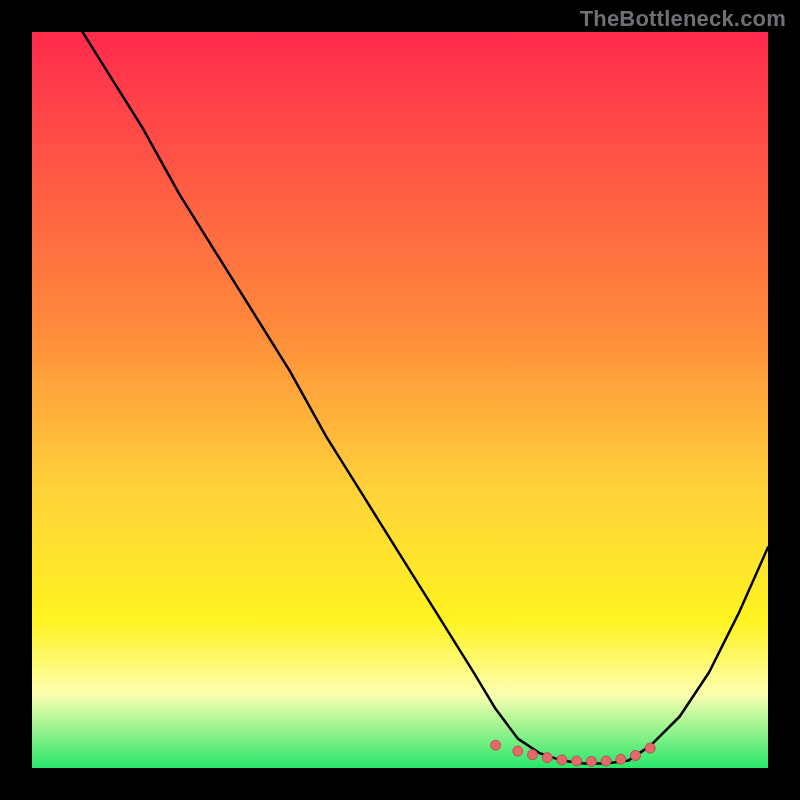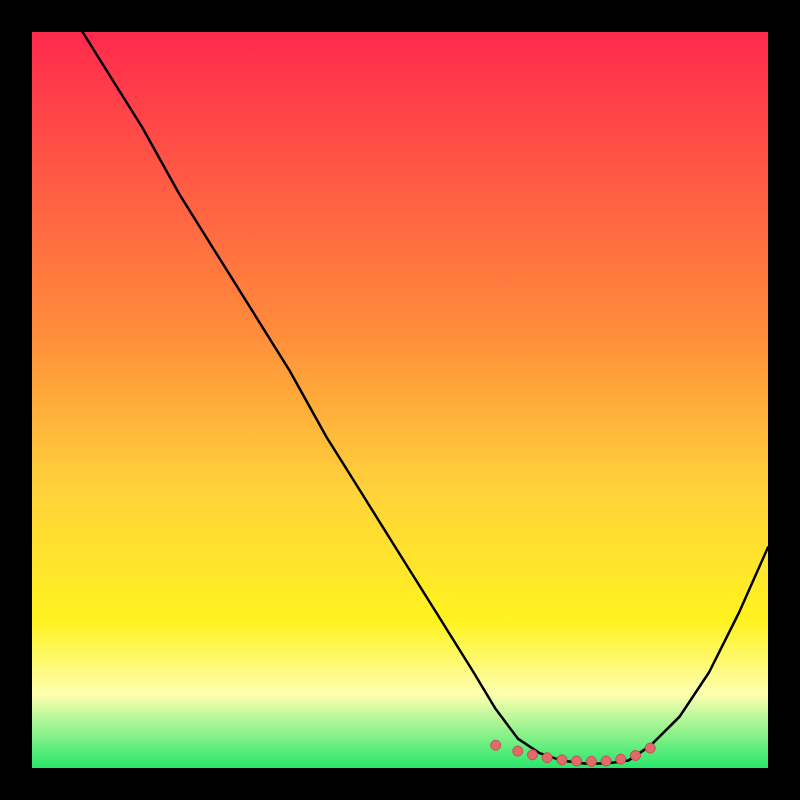--- a/index.html
+++ b/index.html
@@ -33,20 +33,21 @@
     font-size: 22px;
     font-weight: 600;
     color: #6f6f74;
     letter-spacing: 0.2px;
   }
 </style>
 </head>
 <body>
 
 <div class="frame">
+  <div class="watermark">TheBottleneck.com</div>
 
   <svg class="plot" viewBox="0 0 736 736" preserveAspectRatio="none">
     <defs>
       <linearGradient id="bg-grad" x1="0" y1="0" x2="0" y2="1">
 
       <stop offset="0%" stop-color="#ff2a4d"></stop>
           <stop offset="40%" stop-color="#ff8a3b"></stop>
           <stop offset="62%" stop-color="#ffd23a"></stop>
           <stop offset="80%" stop-color="#fff320"></stop>
           <stop offset="90%" stop-color="#fdffb0"></stop>

